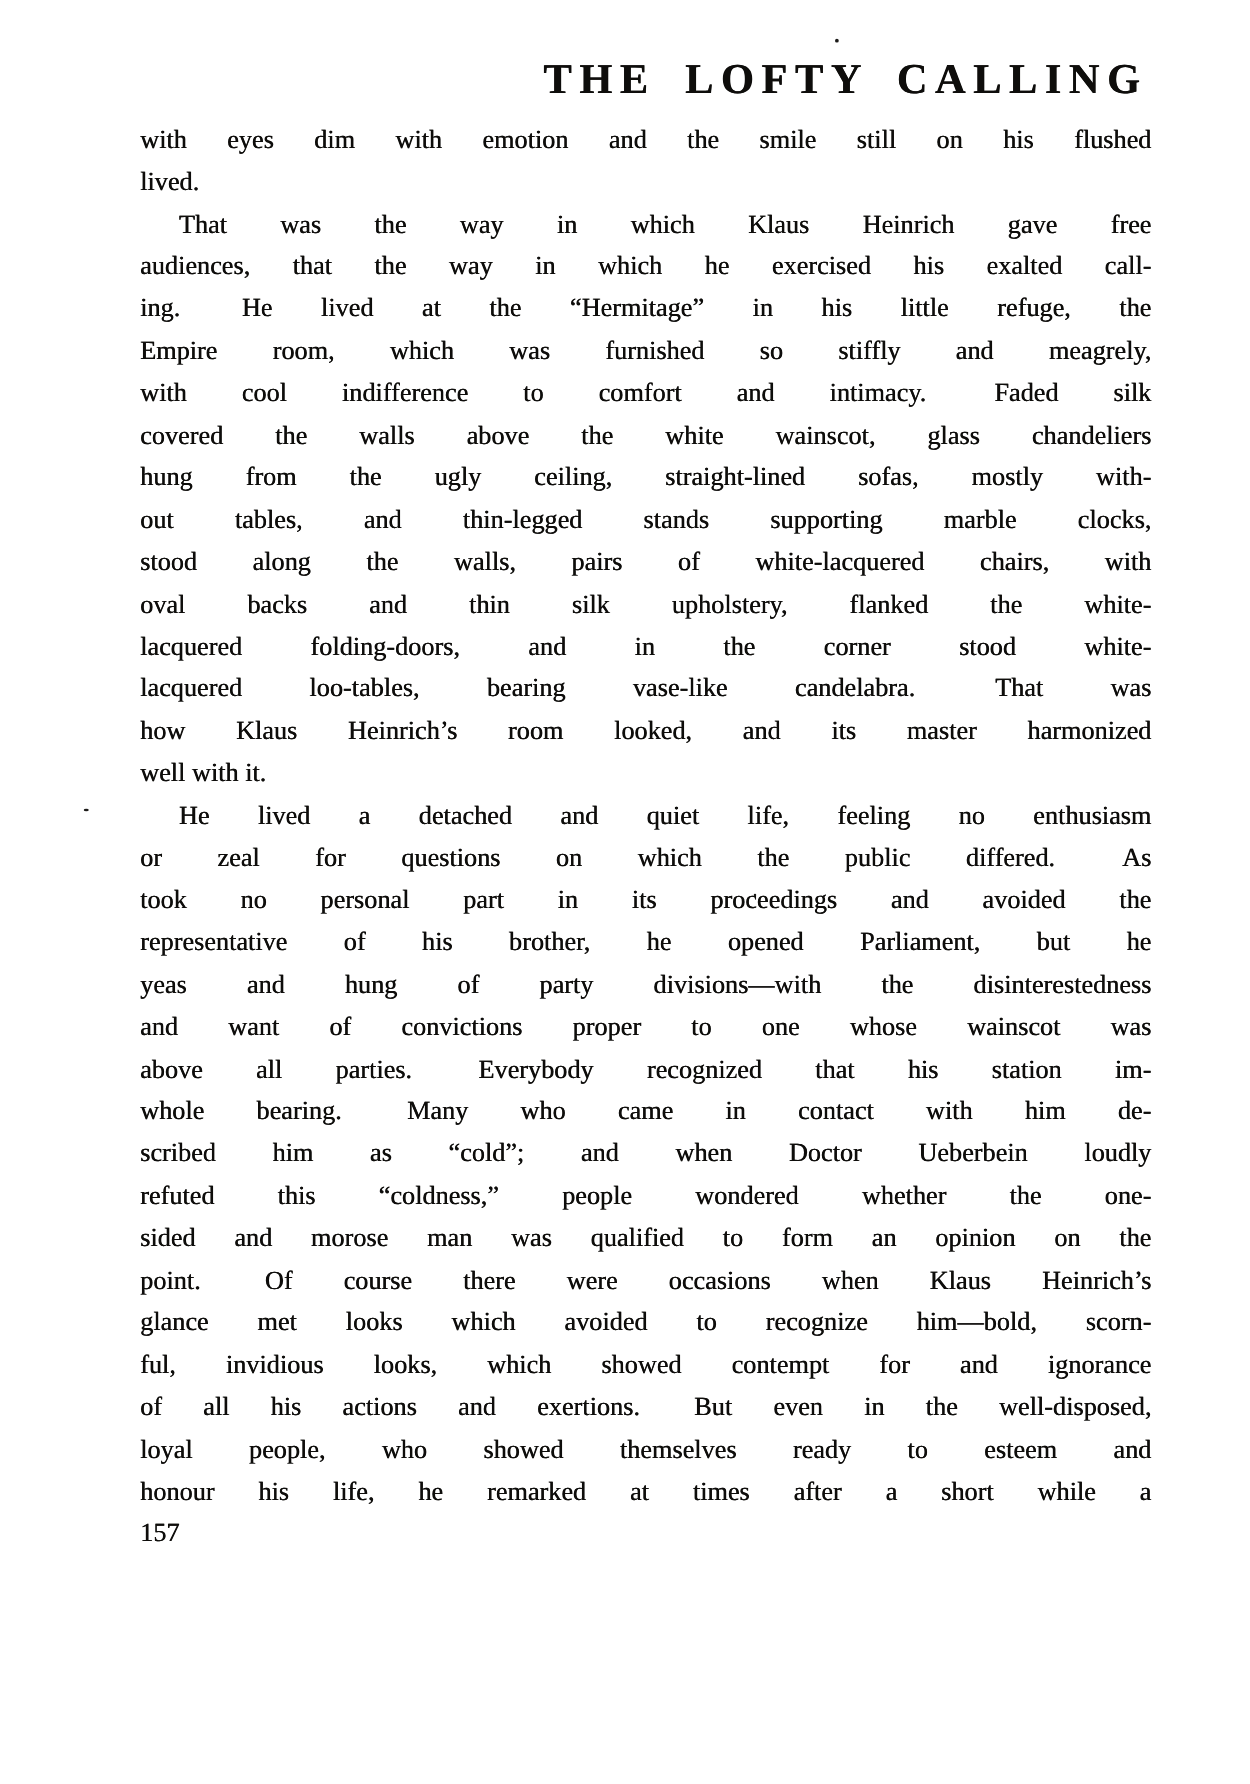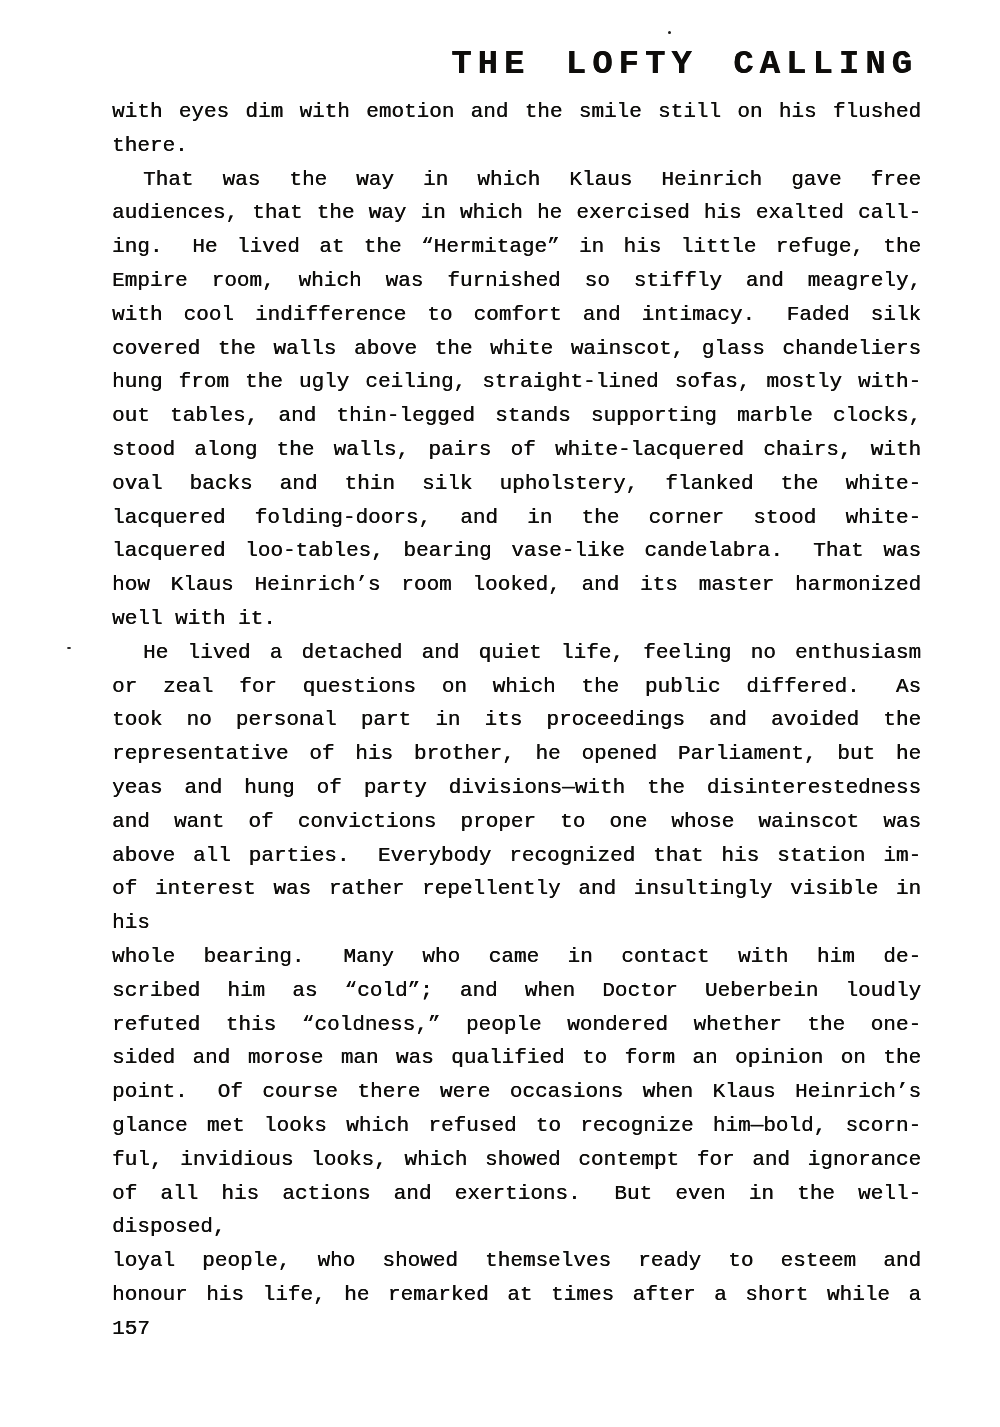--- a/index.html
+++ b/index.html
@@ -6,21 +6,21 @@
     margin: 0;
     padding: 0;
     background: #ffffff;
   }
   .page {
     position: relative;
     width: 1000px;
     height: 1427px;
     background: #ffffff;
     overflow: hidden;
-    font-family: Liberation Mono, monospace;
+    font-family: Liberation Serif, serif;
     color: #0e0d0b;
   }
   .running-head {
     position: absolute;
     top: 47px;
     right: 82px;
     margin: 0;
     font-size: 34px;
     font-weight: bold;
     line-height: 1;
@@ -63,21 +63,21 @@
 </style>
 </head>
 <body>
 
 <div class="page">
   <h1 class="running-head">THE LOFTY CALLING</h1>
 
   <section class="body-text" id="body-text">
 
   <div class="line">with eyes dim with emotion and the smile still on his flushed</div>
-      <div class="line para-end">there.</div>
+      <div class="line para-end">lived.</div>
       <div class="line indent">That was the way in which Klaus Heinrich gave free</div>
       <div class="line">audiences, that the way in which he exercised his exalted call-</div>
       <div class="line">ing.  He lived at the “Hermitage” in his little refuge, the</div>
       <div class="line">Empire room, which was furnished so stiffly and meagrely,</div>
       <div class="line">with cool indifference to comfort and intimacy.  Faded silk</div>
       <div class="line">covered the walls above the white wainscot, glass chandeliers</div>
       <div class="line">hung from the ugly ceiling, straight-lined sofas, mostly with-</div>
       <div class="line">out tables, and thin-legged stands supporting marble clocks,</div>
       <div class="line">stood along the walls, pairs of white-lacquered chairs, with</div>
       <div class="line">oval backs and thin silk upholstery, flanked the white-</div>
@@ -85,27 +85,26 @@
       <div class="line">lacquered loo-tables, bearing vase-like candelabra.  That was</div>
       <div class="line">how Klaus Heinrich’s room looked, and its master harmonized</div>
       <div class="line para-end">well with it.</div>
       <div class="line indent">He lived a detached and quiet life, feeling no enthusiasm</div>
       <div class="line">or zeal for questions on which the public differed.  As</div>
       <div class="line">took no personal part in its proceedings and avoided the</div>
       <div class="line">representative of his brother, he opened Parliament, but he</div>
       <div class="line">yeas and hung of party divisions—with the disinterestedness</div>
       <div class="line">and want of convictions proper to one whose wainscot was</div>
       <div class="line">above all parties.  Everybody recognized that his station im-</div>
-      <div class="line">of interest was rather repellently and insultingly visible in his</div>
       <div class="line">whole bearing.  Many who came in contact with him de-</div>
       <div class="line">scribed him as “cold”; and when Doctor Ueberbein loudly</div>
       <div class="line">refuted this “coldness,” people wondered whether the one-</div>
       <div class="line">sided and morose man was qualified to form an opinion on the</div>
       <div class="line">point.  Of course there were occasions when Klaus Heinrich’s</div>
-      <div class="line">glance met looks which refused to recognize him—bold, scorn-</div>
+      <div class="line">glance met looks which avoided to recognize him—bold, scorn-</div>
       <div class="line">ful, invidious looks, which showed contempt for and ignorance</div>
       <div class="line">of all his actions and exertions.  But even in the well-disposed,</div>
       <div class="line">loyal people, who showed themselves ready to esteem and</div>
       <div class="line">honour his life, he remarked at times after a short while a</div>
       <div class="line folio">157</div>
     </section>
 <div class="speck" style="left: 668px; top: 31px; width: 3px; height: 3px;"></div>
     <div class="speck" style="left: 67px; top: 647px; width: 4px; height: 2px;"></div>
     <div class="speck" style="left: 603px; top: 715px; width: 2px; height: 2px;"></div>
   </div>

